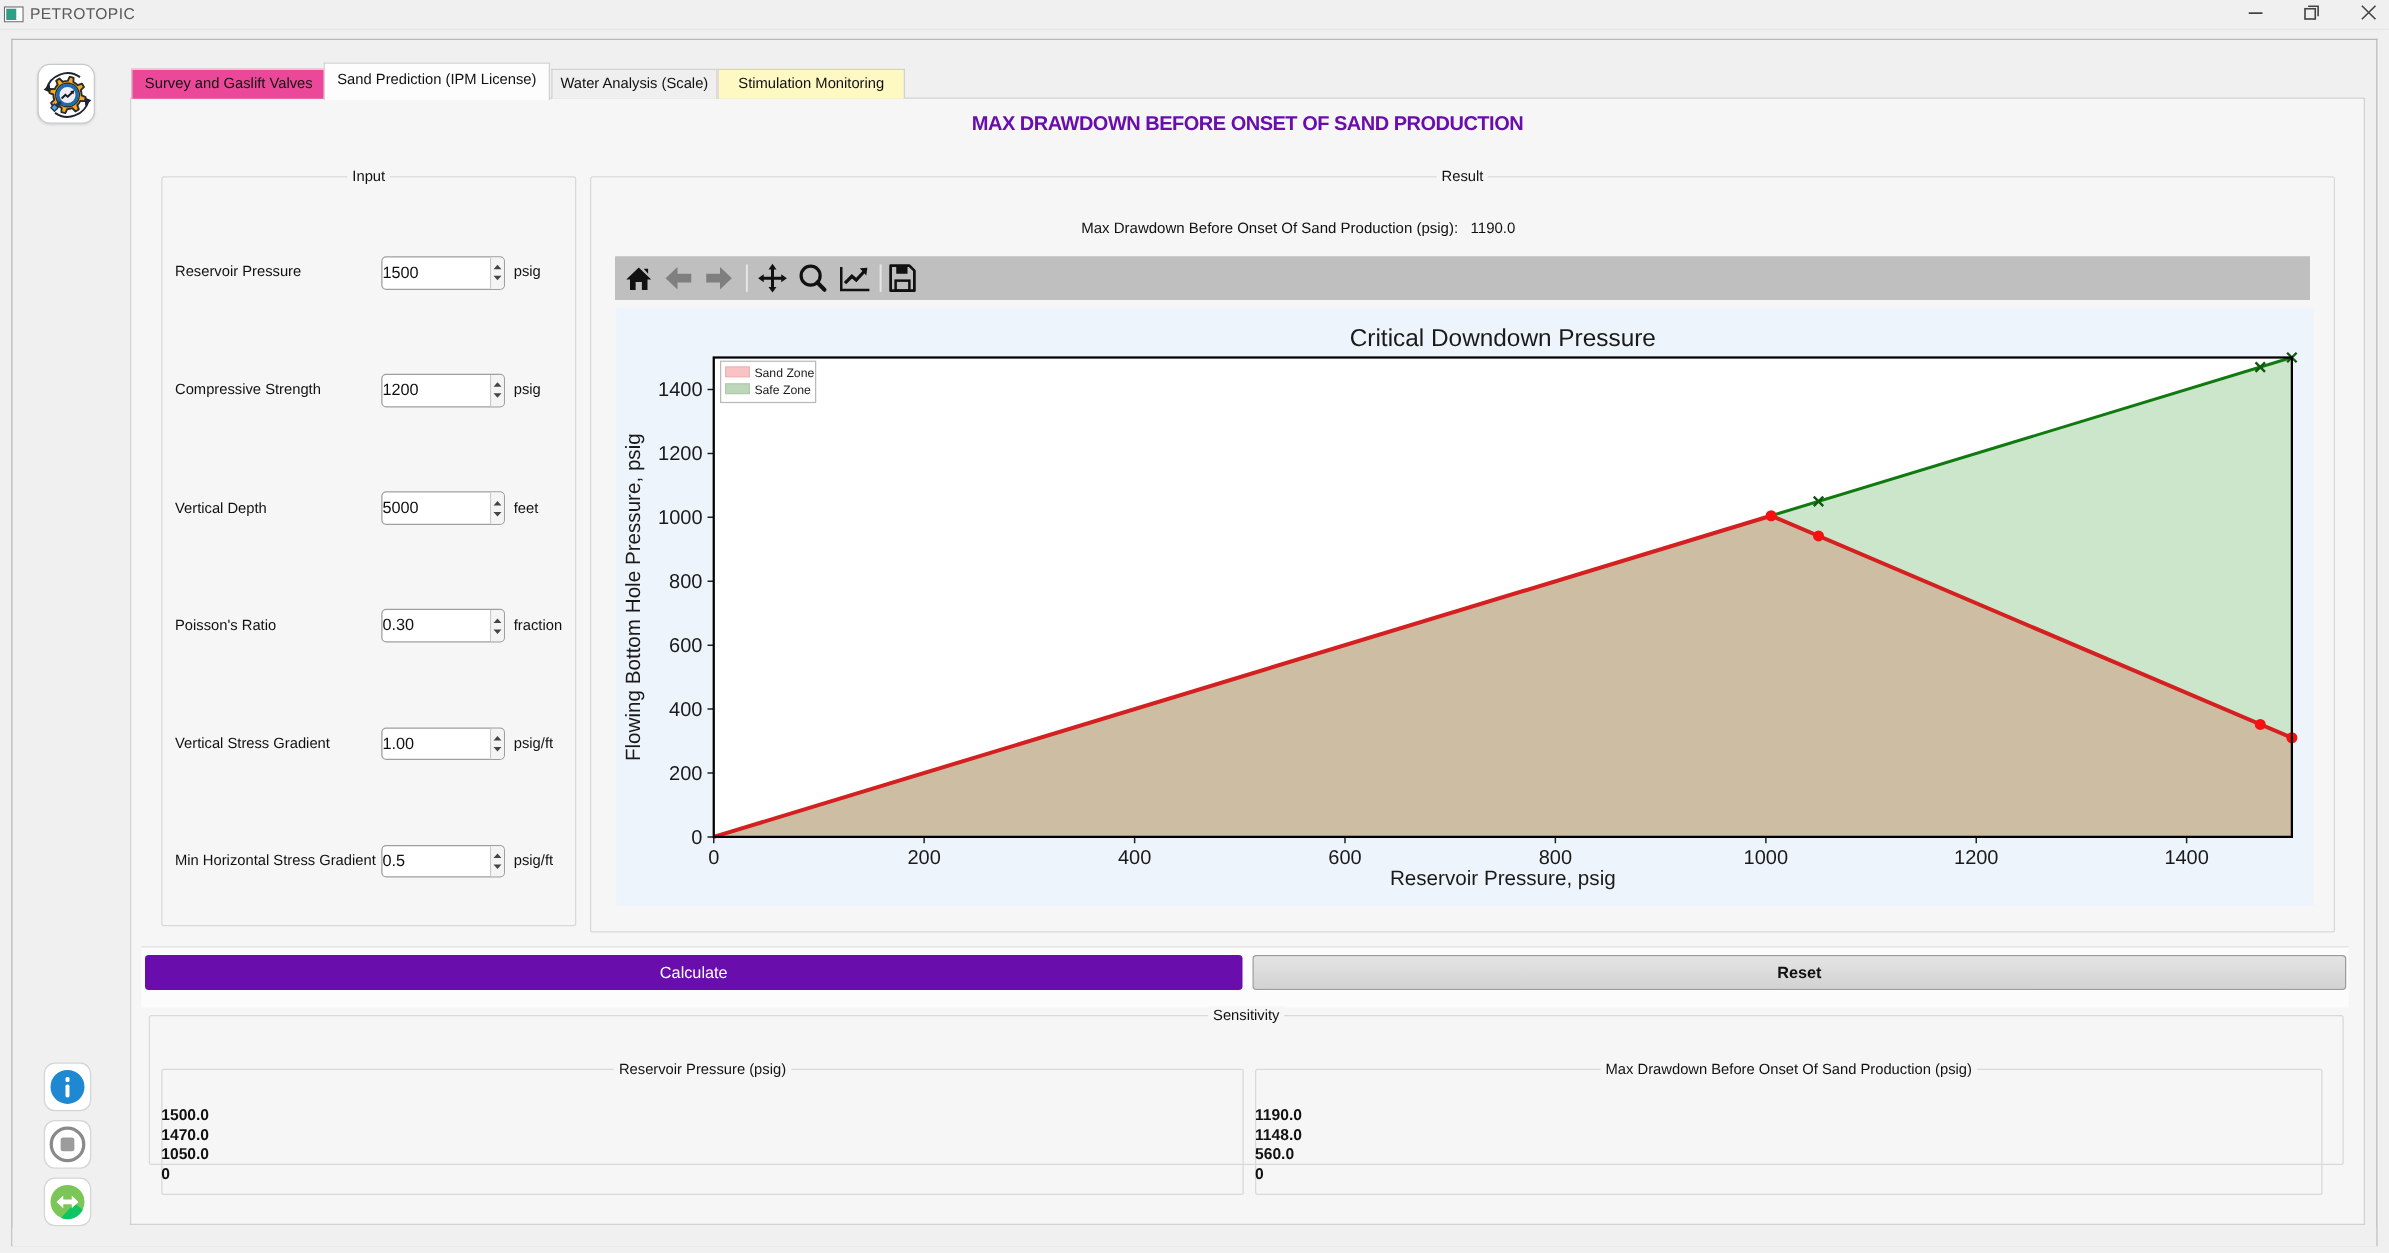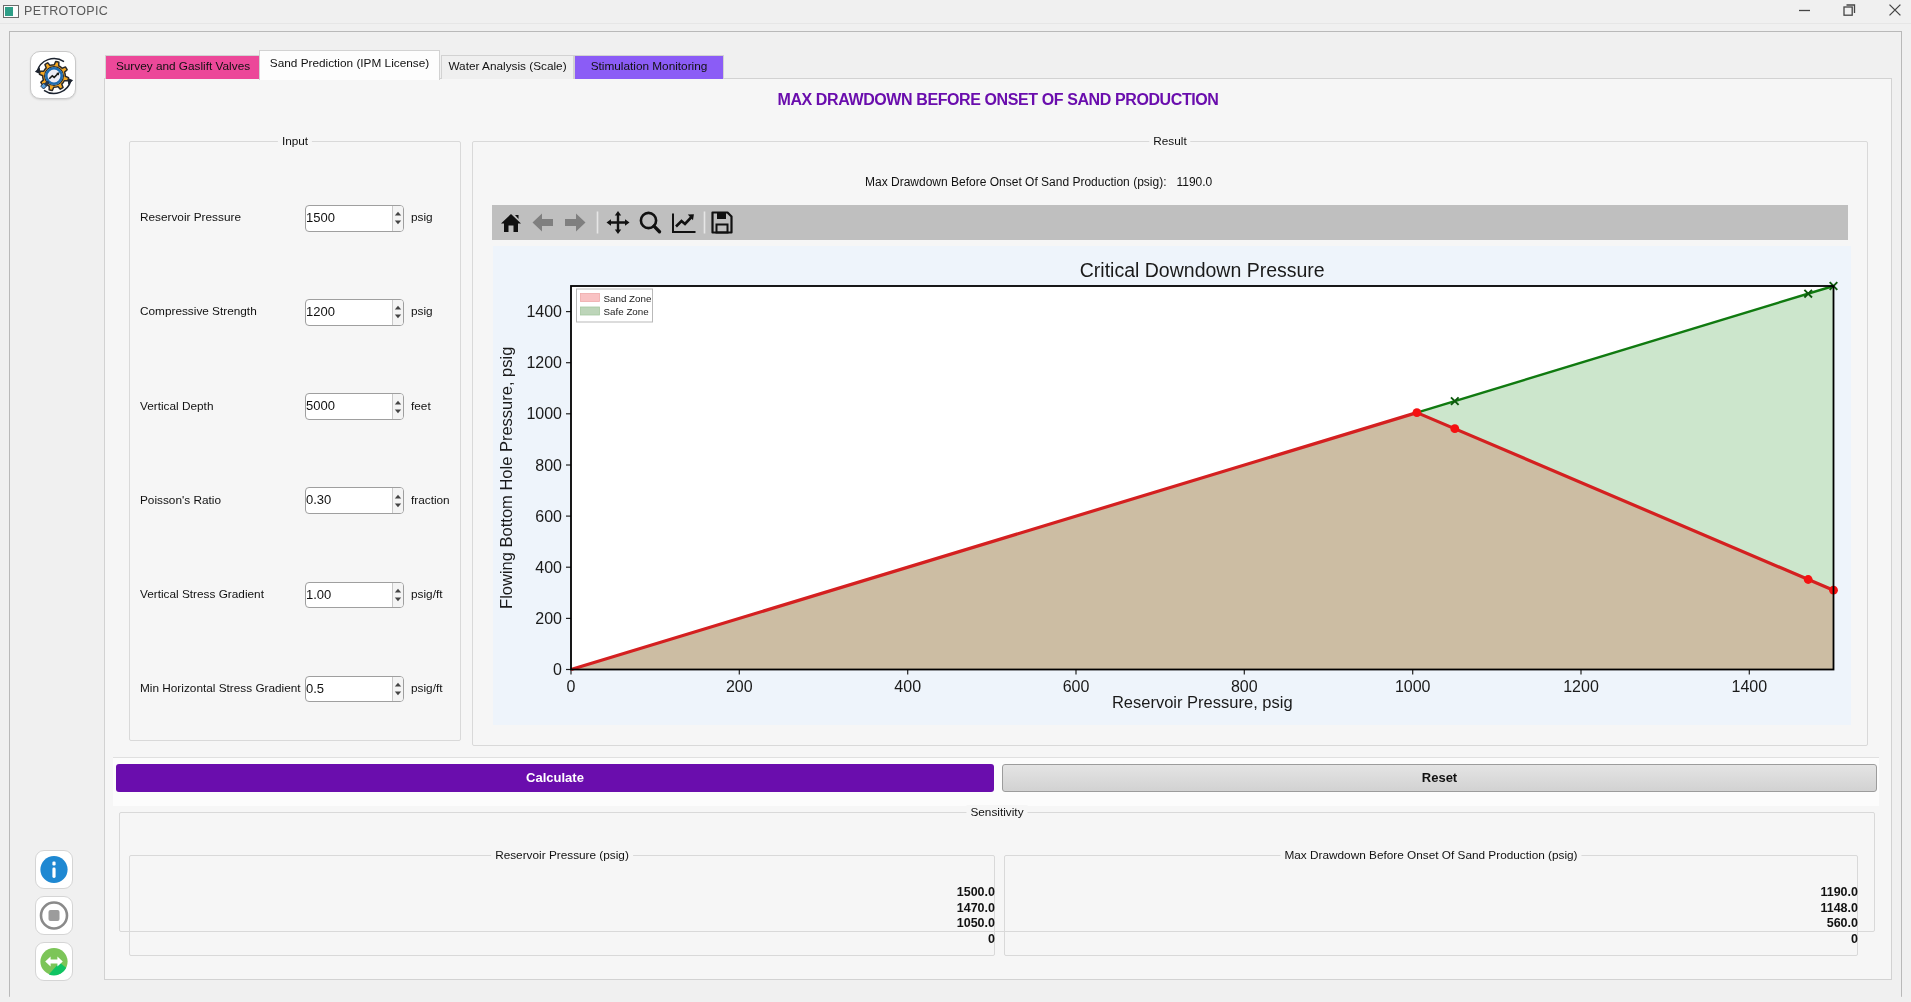--- a/index.html
+++ b/index.html
@@ -8,21 +8,21 @@
 .lf>span{position:absolute;top:-8px;left:50%;transform:translateX(-50%);background:#f6f6f6;padding:0 4px;font-size:11.8px;color:#111;white-space:nowrap}
 .ilab{position:absolute;left:10px;font-size:11.8px;color:#111;white-space:nowrap}
 .iunit{position:absolute;left:281px;font-size:11.8px;color:#111}
 .spin{position:absolute;left:175px;width:99px;height:26.5px;background:#fff;border:1px solid #9f9f9f;border-radius:4px;display:flex}
 .sval{width:86px;font-size:13px;line-height:24.5px;color:#111}
 .sbtn{width:11px;border-left:1px solid #c9c9c9;background:#f4f4f4;border-radius:0 3px 3px 0;display:flex;align-items:center}
 .tk{font-size:16px;fill:#1a1a1a}
 .axl{font-size:16.5px;fill:#1a1a1a}
 .ttl{font-size:19.5px;fill:#1a1a1a}
 .lg{font-size:9.8px;fill:#1a1a1a}
-.vals{position:absolute;top:885px;font-size:12.5px;font-weight:bold;color:#111;line-height:15.7px;text-align:right;white-space:pre}
+.vals{position:absolute;top:885px;font-size:12.5px;font-weight:bold;color:#111;line-height:15.7px;text-align:left;white-space:pre}
 </style></head>
 <body>
 
 <svg class="abs" style="left:3px;top:5px" width="16" height="13" viewBox="0 0 16 13">
     <rect x="0.5" y="0.5" width="15" height="12" fill="#fdfdfd" stroke="#6b6b6b"></rect>
     <rect x="2" y="2" width="8" height="9" fill="#2e9e87"></rect>
   </svg>
 <div class="abs" style="left:24px;top:4px;font-size:12.5px;color:#595959;letter-spacing:.3px">PETROTOPIC</div>
 <svg class="abs" style="left:1789px;top:0" width="122" height="22" viewBox="0 0 122 22">
 <line x1="10" y1="10.5" x2="21" y2="10.5" stroke="#454545" stroke-width="1.3"></line>
@@ -48,21 +48,21 @@
 <path d="M 16.6 30.7 L 13 34.3" stroke="#22364f" stroke-width="3.4" stroke-linecap="round"></path>
 <path d="M 12.6 31.2 L 15.5 34.1 L 12.6 37 L 9.7 34.1 Z" fill="#5aa0dc" stroke="#22364f" stroke-width="1"></path>
 <path d="M 18.3 26.8 L 21.3 23.8 L 23.2 25.4 L 26.9 21.8" fill="none" stroke="#1a1a1a" stroke-width="1.6"></path>
 <path d="M 25.2 20.9 L 28.4 20.2 L 27.8 23.4 Z" fill="#1a1a1a"></path>
 </svg></div>
 
 <div class="abs" style="left:104px;top:78px;width:1788px;height:902px;background:#f6f6f6;border:1px solid #d2d2d2"></div>
 
 <div class="abs" style="left:105px;top:55px;width:156px;height:24px;background:#ec4899;border:1px solid #d2d2d2;border-bottom:none;font-size:11.8px;color:#111;text-align:center;line-height:21px">Survey and Gaslift Valves</div>
 <div class="abs" style="left:441px;top:55px;width:133px;height:24px;background:#efefef;border:1px solid #d2d2d2;border-bottom:none;font-size:11.8px;color:#111;text-align:center;line-height:21px">Water Analysis (Scale)</div>
-<div class="abs" style="left:574px;top:55px;width:150px;height:24px;background:#8b5cf6;border:1px solid #d2d2d2;border-bottom:none;font-size:11.8px;color:#111;text-align:center;line-height:21px">Stimulation Monitoring</div>
+<div class="abs" style="left:574px;top:55px;width:150px;height:24px;background:#fef9c3;border:1px solid #d2d2d2;border-bottom:none;font-size:11.8px;color:#111;text-align:center;line-height:21px">Stimulation Monitoring</div>
 <div class="abs" style="left:259px;top:50px;width:181px;height:30px;background:#fdfdfd;border:1px solid #d2d2d2;border-bottom:none;font-size:11.8px;color:#111;text-align:center;line-height:25px">Sand Prediction (IPM License)</div>
 
 <div class="abs" style="left:104px;top:91px;width:1788px;text-align:center;font-size:16px;font-weight:bold;color:#6a0dad;letter-spacing:-.4px">MAX DRAWDOWN BEFORE ONSET OF SAND PRODUCTION</div>
 
 <div class="lf" style="left:129px;top:141px;width:332px;height:600px">
     <span>Input</span>
 <div class="ilab" style="top:68.3px">Reservoir Pressure</div>
 <div class="spin" style="top:63.1px">
       <div class="sval">1500</div>
       <div class="sbtn">
@@ -220,21 +220,21 @@
 <g>
 <rect x="83.5" y="43" width="76" height="33" fill="#fff" fill-opacity=".85" stroke="#b9b9b9" stroke-width="1"></rect>
 <rect x="87.5" y="47.5" width="19" height="8" fill="#f9c2c3" stroke="#eeabab" stroke-width=".8"></rect>
 <text x="110.5" y="55.5" class="lg">Sand Zone</text>
 <rect x="87.5" y="61" width="19" height="8" fill="#bdd5b9" stroke="#a6c8a0" stroke-width=".8"></rect>
 <text x="110.5" y="69" class="lg">Safe Zone</text>
 </g>
 </svg>
 <div class="abs" style="left:113px;top:757px;width:1766px;height:49px;background:#fcfcfc;border-top:1px solid #e0e0e0"></div>
 
-<div class="abs" style="left:116px;top:764px;width:878px;height:28px;background:#6a0dad;border-radius:3px;color:#fff;font-weight:bold;font-size:13px;text-align:center;line-height:28px">Calculate</div>
+<div class="abs" style="left:116px;top:764px;width:878px;height:28px;background:#6a0dad;border-radius:3px;color:#fff;font-weight:normal;font-size:13px;text-align:center;line-height:28px">Calculate</div>
 <div class="abs" style="left:1002px;top:764px;width:875px;height:28px;background:linear-gradient(#e4e4e4,#d2d2d2);border:1px solid #9c9c9c;border-radius:3px;color:#111;font-weight:bold;font-size:13px;text-align:center;line-height:26px">Reset</div>
 
 <div class="lf" style="left:119px;top:812px;width:1756px;height:120px">
     <span>Sensitivity</span>
   </div>
 <div class="lf" style="left:129px;top:855px;width:866px;height:101px">
     <span>Reservoir Pressure (psig)</span>
   </div>
 <div class="lf" style="left:1004px;top:855px;width:854px;height:101px">
     <span>Max Drawdown Before Onset Of Sand Production (psig)</span>

